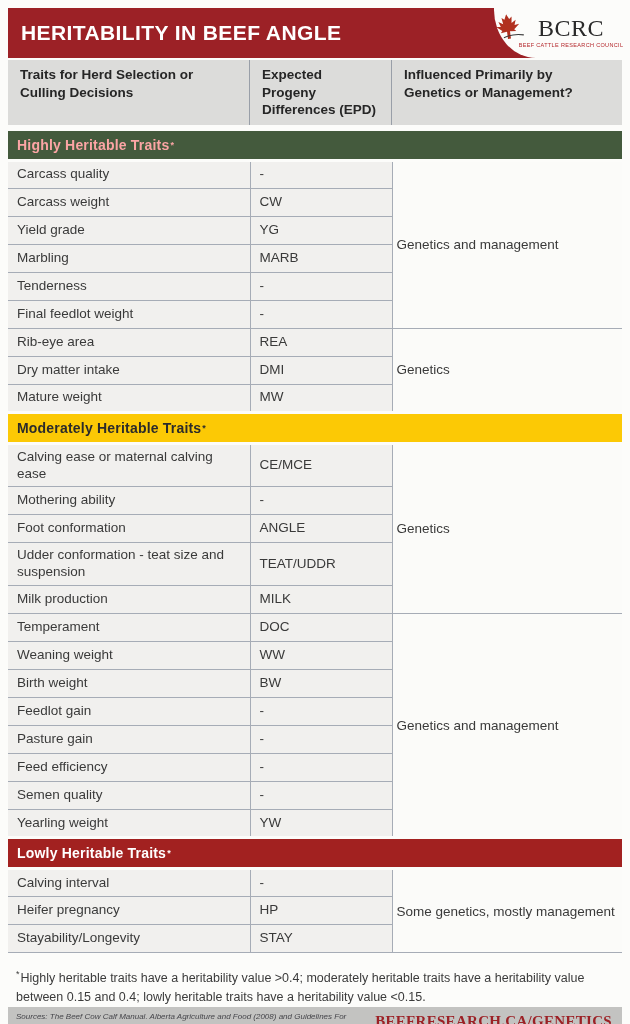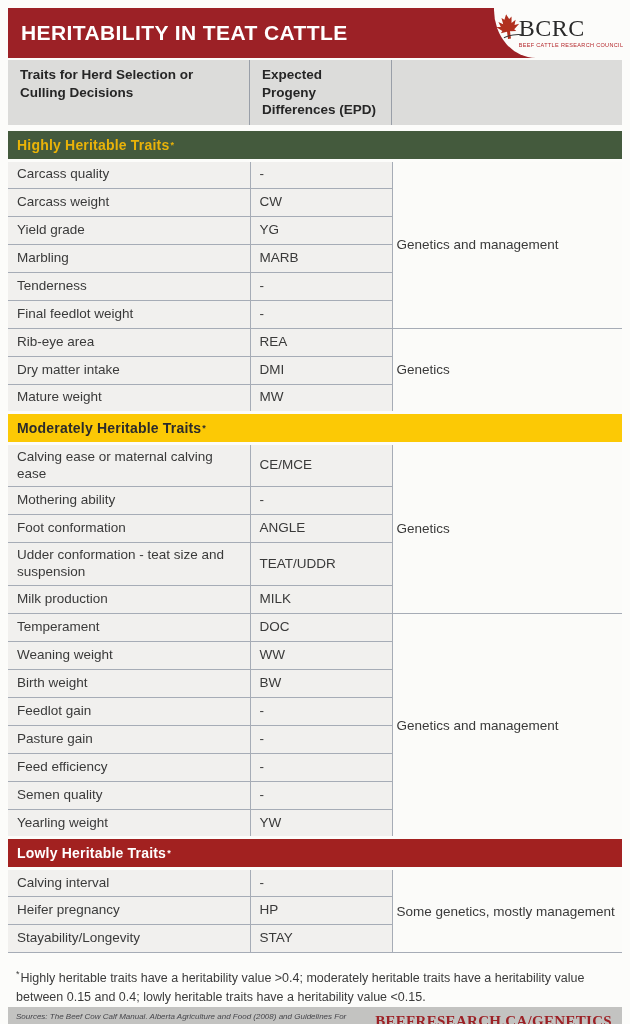--- a/index.html
+++ b/index.html
@@ -32,21 +32,21 @@
   .logo-panel {
     position: absolute;
     right: 0; top: 0; bottom: 0;
     width: 128px;
     background: #fcfcfa;
     border-bottom-left-radius: 42px 48px;
     display: flex; align-items: center; justify-content: center;
   }
   .logo-inner { display: flex; align-items: center; margin-top: -2px; }
   .leaf-svg { margin-right: -4px; margin-top: -8px; transform: rotate(-8deg); }
-  .logo-textblock { display: flex; flex-direction: column; align-items: flex-start; }
+  .logo-textblock { display: flex; flex-direction: column; align-items: center; }
   .logo-name {
     font-family: "Liberation Serif", serif;
     font-size: 24px; line-height: 1;
     color: #2a2a2a; letter-spacing: 0.5px;
   }
   .logo-tagline {
     font-size: 5.5px; letter-spacing: 0.35px;
     color: #b3262a; margin-top: 2px; white-space: nowrap;
   }
 
@@ -136,50 +136,51 @@
     text-decoration: none;
     white-space: nowrap;
   }
 </style>
 </head>
 <body>
 
 <div class="page">
 
   <div class="banner">
-    <div class="banner-title">HERITABILITY IN TEAT CATTLE</div>
+    <div class="banner-title">HERITABILITY IN BEEF ANGLE</div>
     <div class="logo-panel">
       <div class="logo-inner">
         <svg class="leaf-svg" viewBox="0 0 100 100" width="30" height="30">
           <polygon fill="#b1301f" points="50,4 42,21 33,14 36,35 21,26 27,43 11,41 30,57 24,64 45,62 45,86 55,86 55,62 76,64 70,57 89,41 73,43 79,26 64,35 67,14 58,21"></polygon>
           <path d="M32 80 Q 64 70 99 80" stroke="#3a3a3a" stroke-width="3.5" fill="none"></path>
         </svg>
         <div class="logo-textblock">
           <div class="logo-name">BCRC</div>
           <div class="logo-tagline">BEEF CATTLE RESEARCH COUNCIL</div>
         </div>
       </div>
     </div>
   </div>
 
   <div class="col-headers">
     <div class="col-header sep">Traits for Herd Selection or Culling Decisions</div>
     <div class="col-header sep">Expected Progeny Differences (EPD)</div>
+    <div class="col-header">Influenced Primarily by Genetics or Management?</div>
   </div>
 
   <table class="traits">
     <colgroup>
       <col style="width:242px">
       <col style="width:142px">
       <col>
     </colgroup>
     <tbody>
         <tr>
           <td class="band-cell" colspan="3">
-            <div class="band" style="background: rgb(68, 90, 61); color: #eab308;">
+            <div class="band" style="background: rgb(68, 90, 61); color: #fca5a5;">
               <span>Highly Heritable Traits</span>
               <sup>*</sup>
             </div>
           </td>
         </tr>
         <tr>
           <td class="trait-cell">Carcass quality</td>
           <td class="epd-cell">-</td>
           <td class="influence-cell" rowspan="6">Genetics and management</td>
         </tr>

